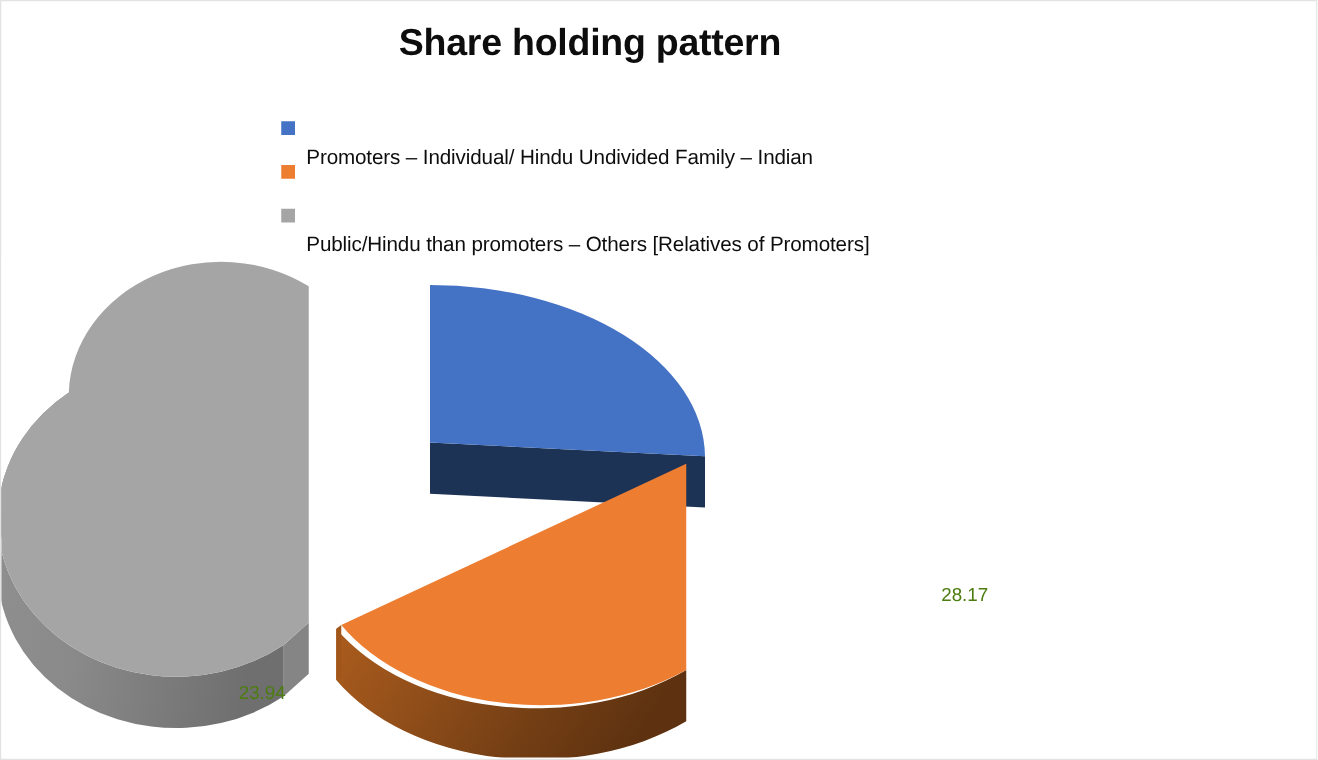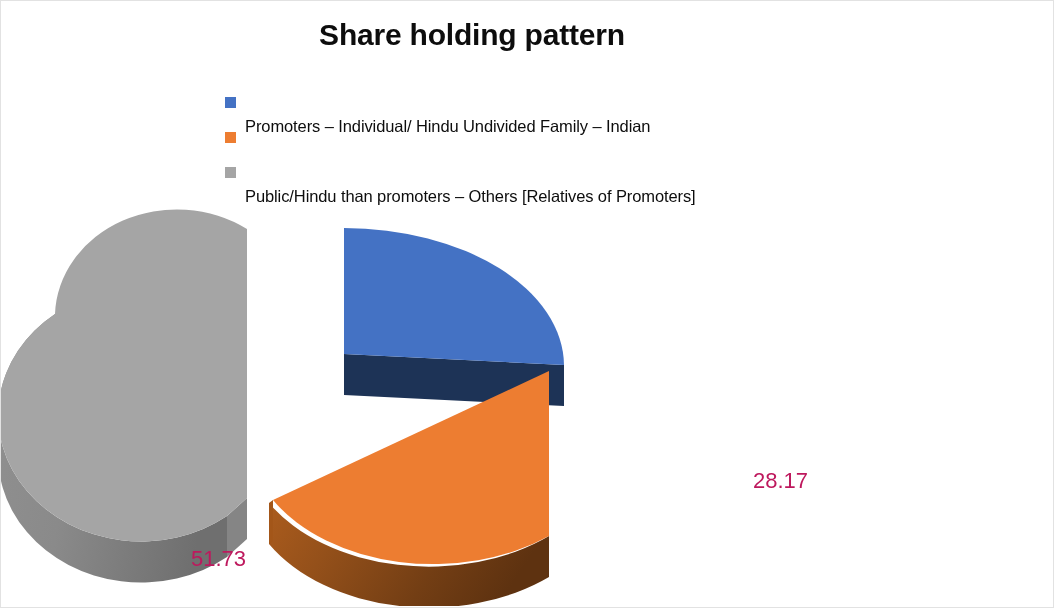--- a/index.html
+++ b/index.html
@@ -56,22 +56,22 @@
   }
   #pie-area {
     position: absolute;
     top: 205px;
     left: 0;
     width: 1054px;
     height: 400px;
   }
   .data-label {
     position: absolute;
-    font-size: 22px;
-    color: #be185d;
+    font-size: 15px;
+    color: #4d7c0f;
     white-space: nowrap;
   }
   #label-blue  { left: 752px; top: 262px; }
   #label-gray  { left: 190px; top: 340px; }
 </style>
 </head>
 <body>
 
 <div id="page">
 
@@ -134,16 +134,16 @@
                A 185 128 0 0 1 268 338 Z"></path>
       <path fill="#A35619" d="M 268 297 L 272 294 L 272 335 L 268 338 Z"></path>
       <path fill="#ED7D31" d="M 548 165
                L 272 294
                A 185 128 0 0 0 548 330
                Z"></path>
     </svg>
 
     <span class="data-label" id="label-blue">28.17</span>
 
-    <span class="data-label" id="label-gray">51.73</span>
+    <span class="data-label" id="label-gray">23.94</span>
   </div>
 
 </div>
 
 </body></html>

